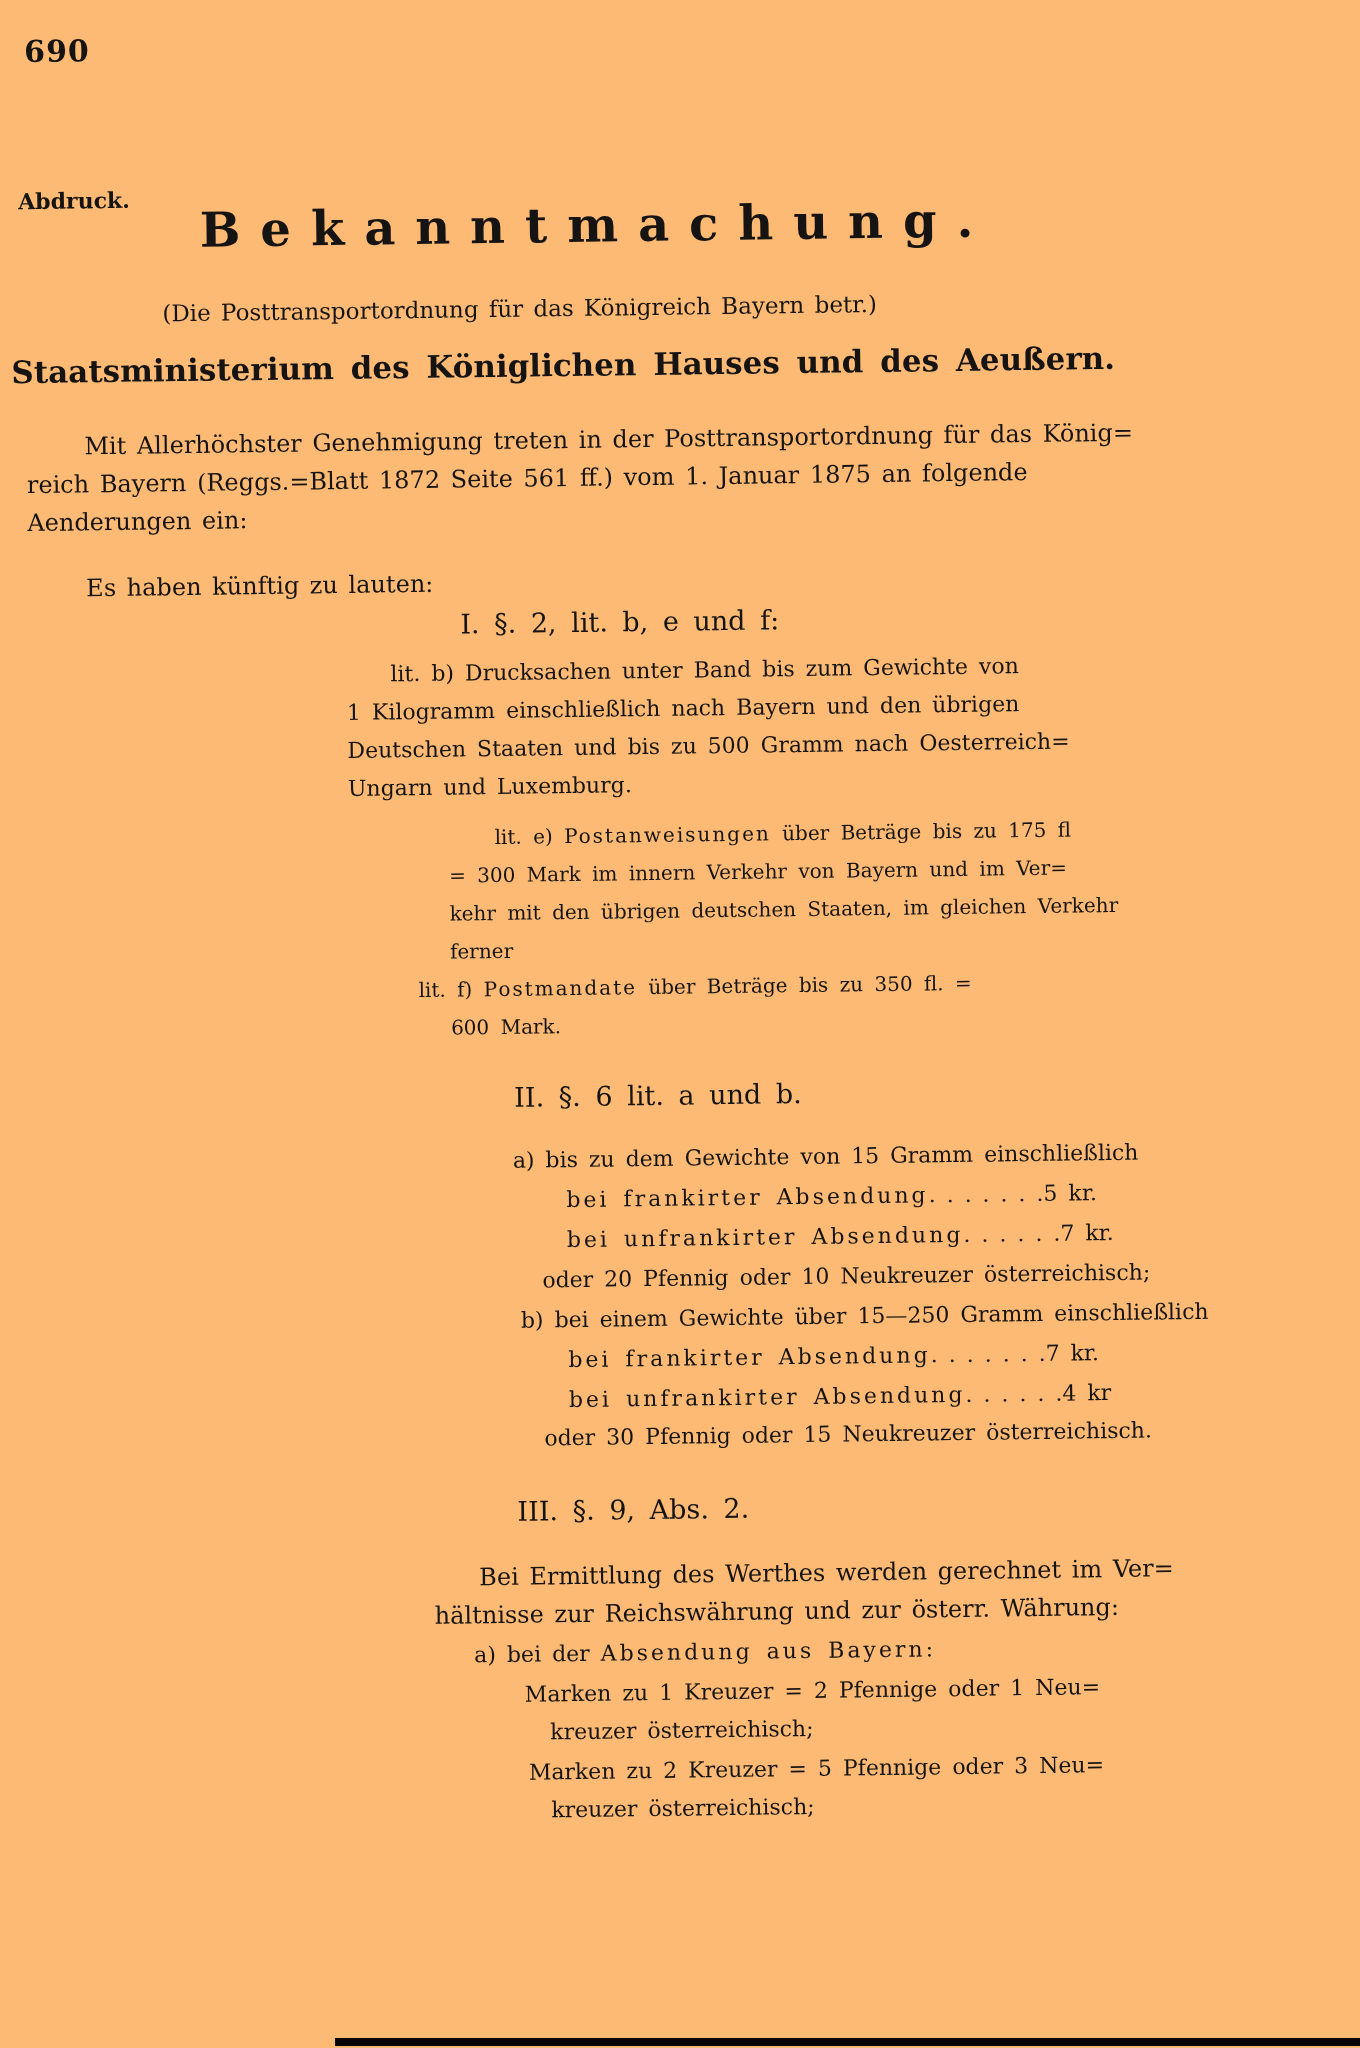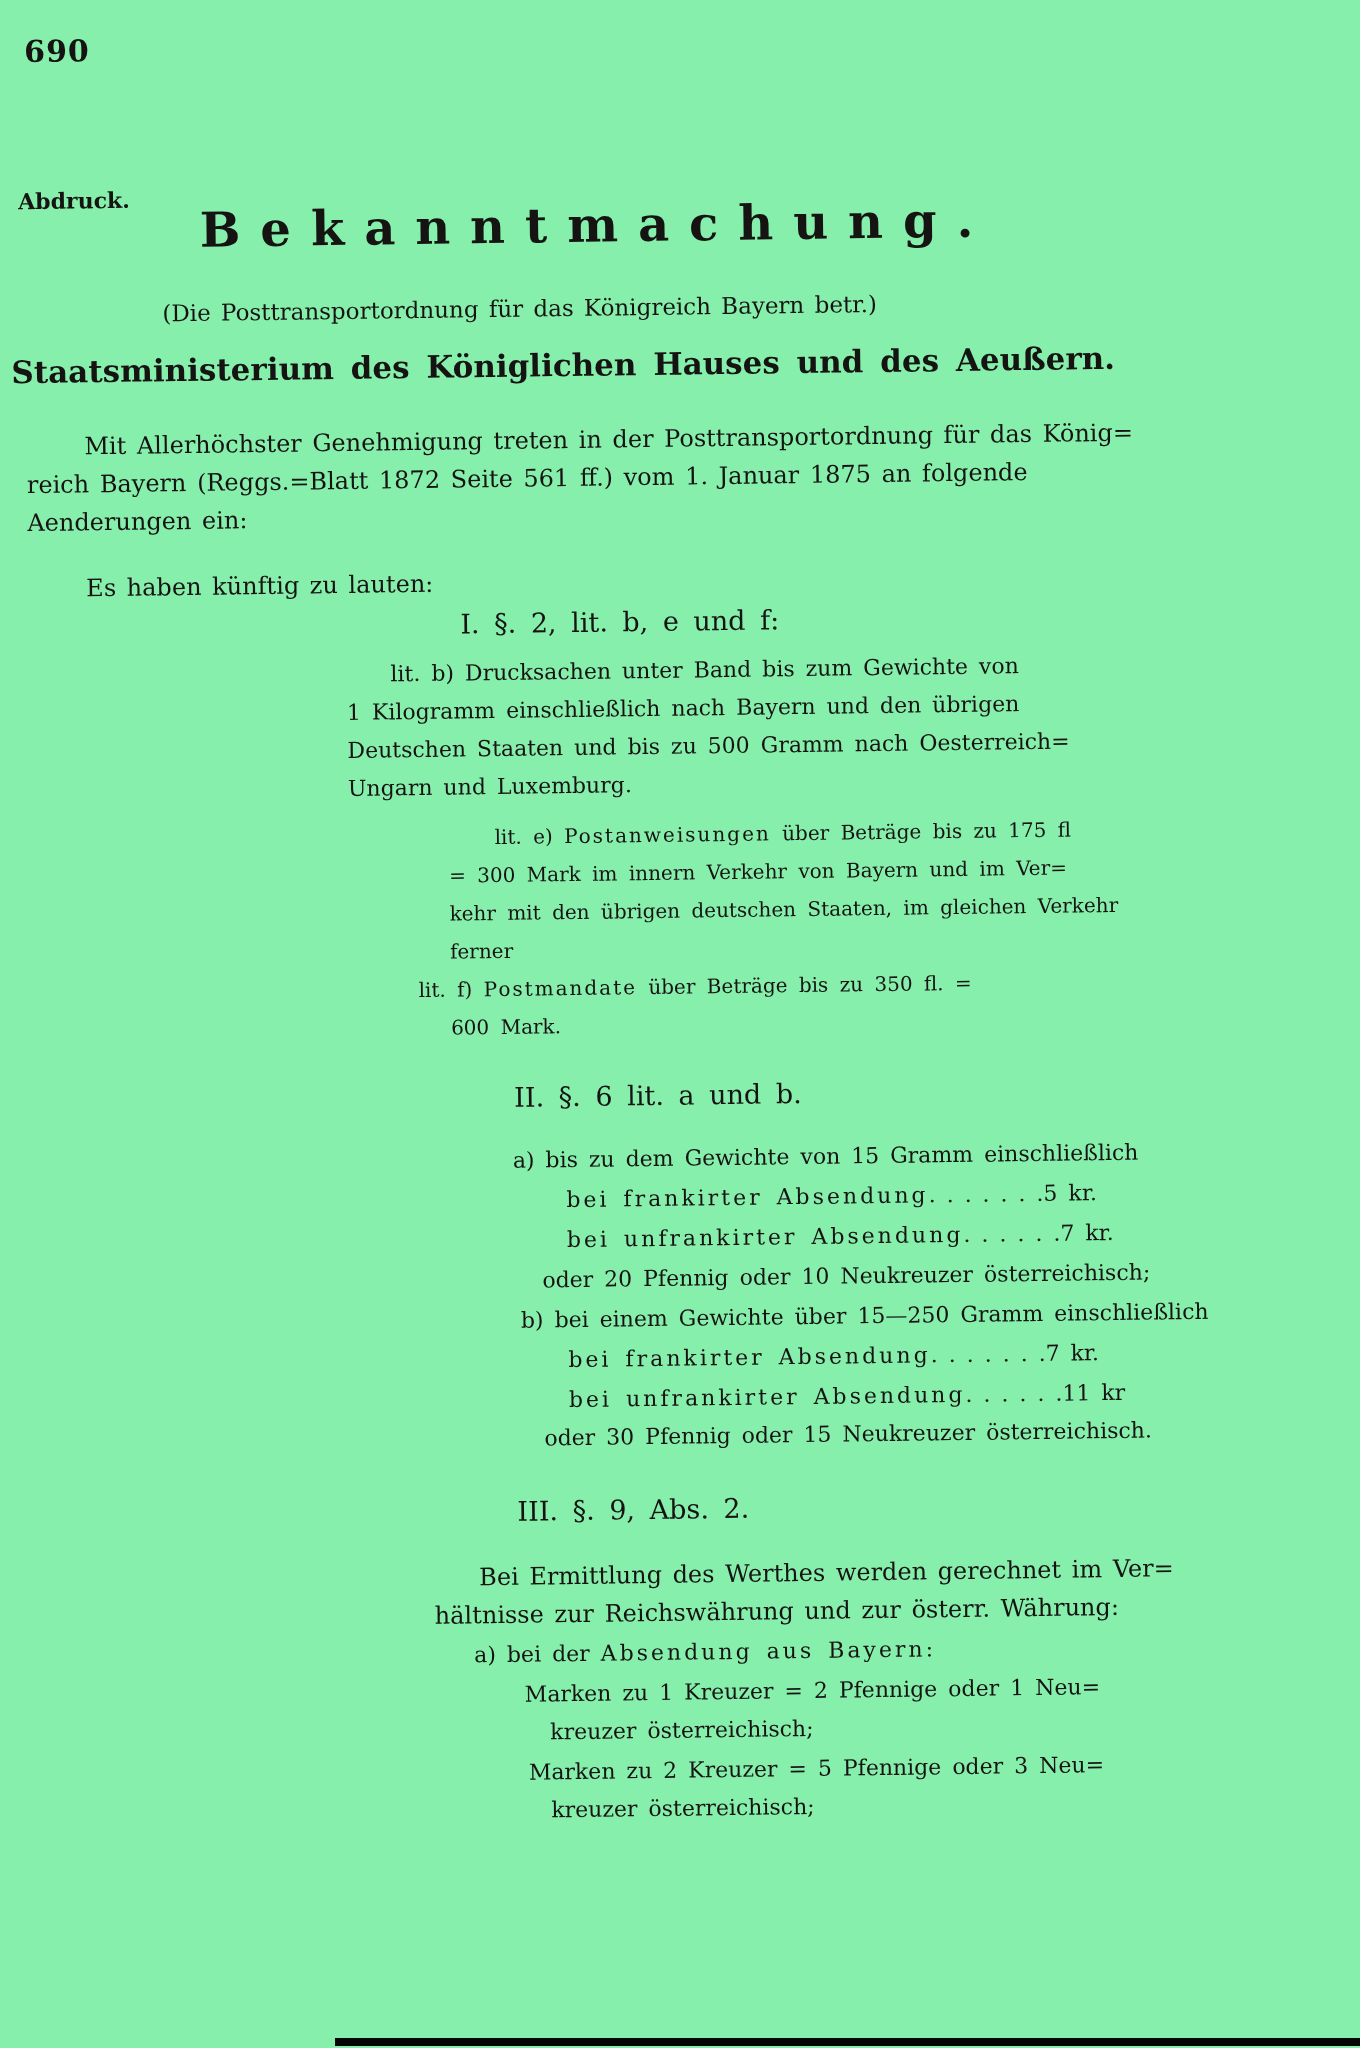--- a/index.html
+++ b/index.html
@@ -1,20 +1,20 @@
 <!DOCTYPE html>
 <html><head>
 <meta charset="utf-8">
 <style>
   html,body{margin:0;padding:0;background:#e8e8e4;}
   .page{
     position:relative;
     width:1360px;height:2048px;
     margin:0 auto;
-    background:#86efac;
+    background:#fdba74;
     overflow:hidden;
     font-family:"DejaVu Serif","Liberation Serif",serif;
     color:#161413;
   }
   .content{
     position:absolute;left:0;top:0;width:1360px;height:2048px;
     transform:rotate(-0.75deg);
     transform-origin:650px 1100px;
   }
   .abs{position:absolute;}
@@ -95,21 +95,21 @@
       <span class="rate sperr">bei unfrankirter Absendung</span><span class="dots">. . . . . .</span><span>7 kr.</span>
     </div>
     <div class="abs q" style="left:540px;top:1260px;">oder 20 Pfennig oder 10 Neukreuzer österreichisch;</div>
 
     <div class="abs q" style="left:518px;top:1300px;">b) bei einem Gewichte über 15—250 Gramm einschließlich</div>
 
     <div class="abs q" style="left:565px;top:1340px;">
       <span class="rate sperr">bei frankirter Absendung</span><span class="dots">. . . . . . .</span><span>7 kr.</span>
     </div>
     <div class="abs q" style="left:565px;top:1380px;">
-      <span class="rate sperr">bei unfrankirter Absendung</span><span class="dots">. . . . . .</span><span>11 kr</span>
+      <span class="rate sperr">bei unfrankirter Absendung</span><span class="dots">. . . . . .</span><span>4 kr</span>
     </div>
     <div class="abs q" style="left:540px;top:1418px;">oder 30 Pfennig oder 15 Neukreuzer österreichisch.</div>
 
     <div class="abs col sechead shift3" style="top:1494px;">III. §. 9, Abs. 2.</div>
 
     <div class="abs ln" style="left:473px;top:1556px;">Bei Ermittlung des Werthes werden gerechnet im Ver=</div>
     <div class="abs ln" style="left:428px;top:1594px;">hältnisse zur Reichswährung und zur österr. Währung:</div>
 
     <div class="abs q" style="left:467px;top:1634px;">
       <span>a) bei der </span><span class="sperr">Absendung aus Bayern:</span>

